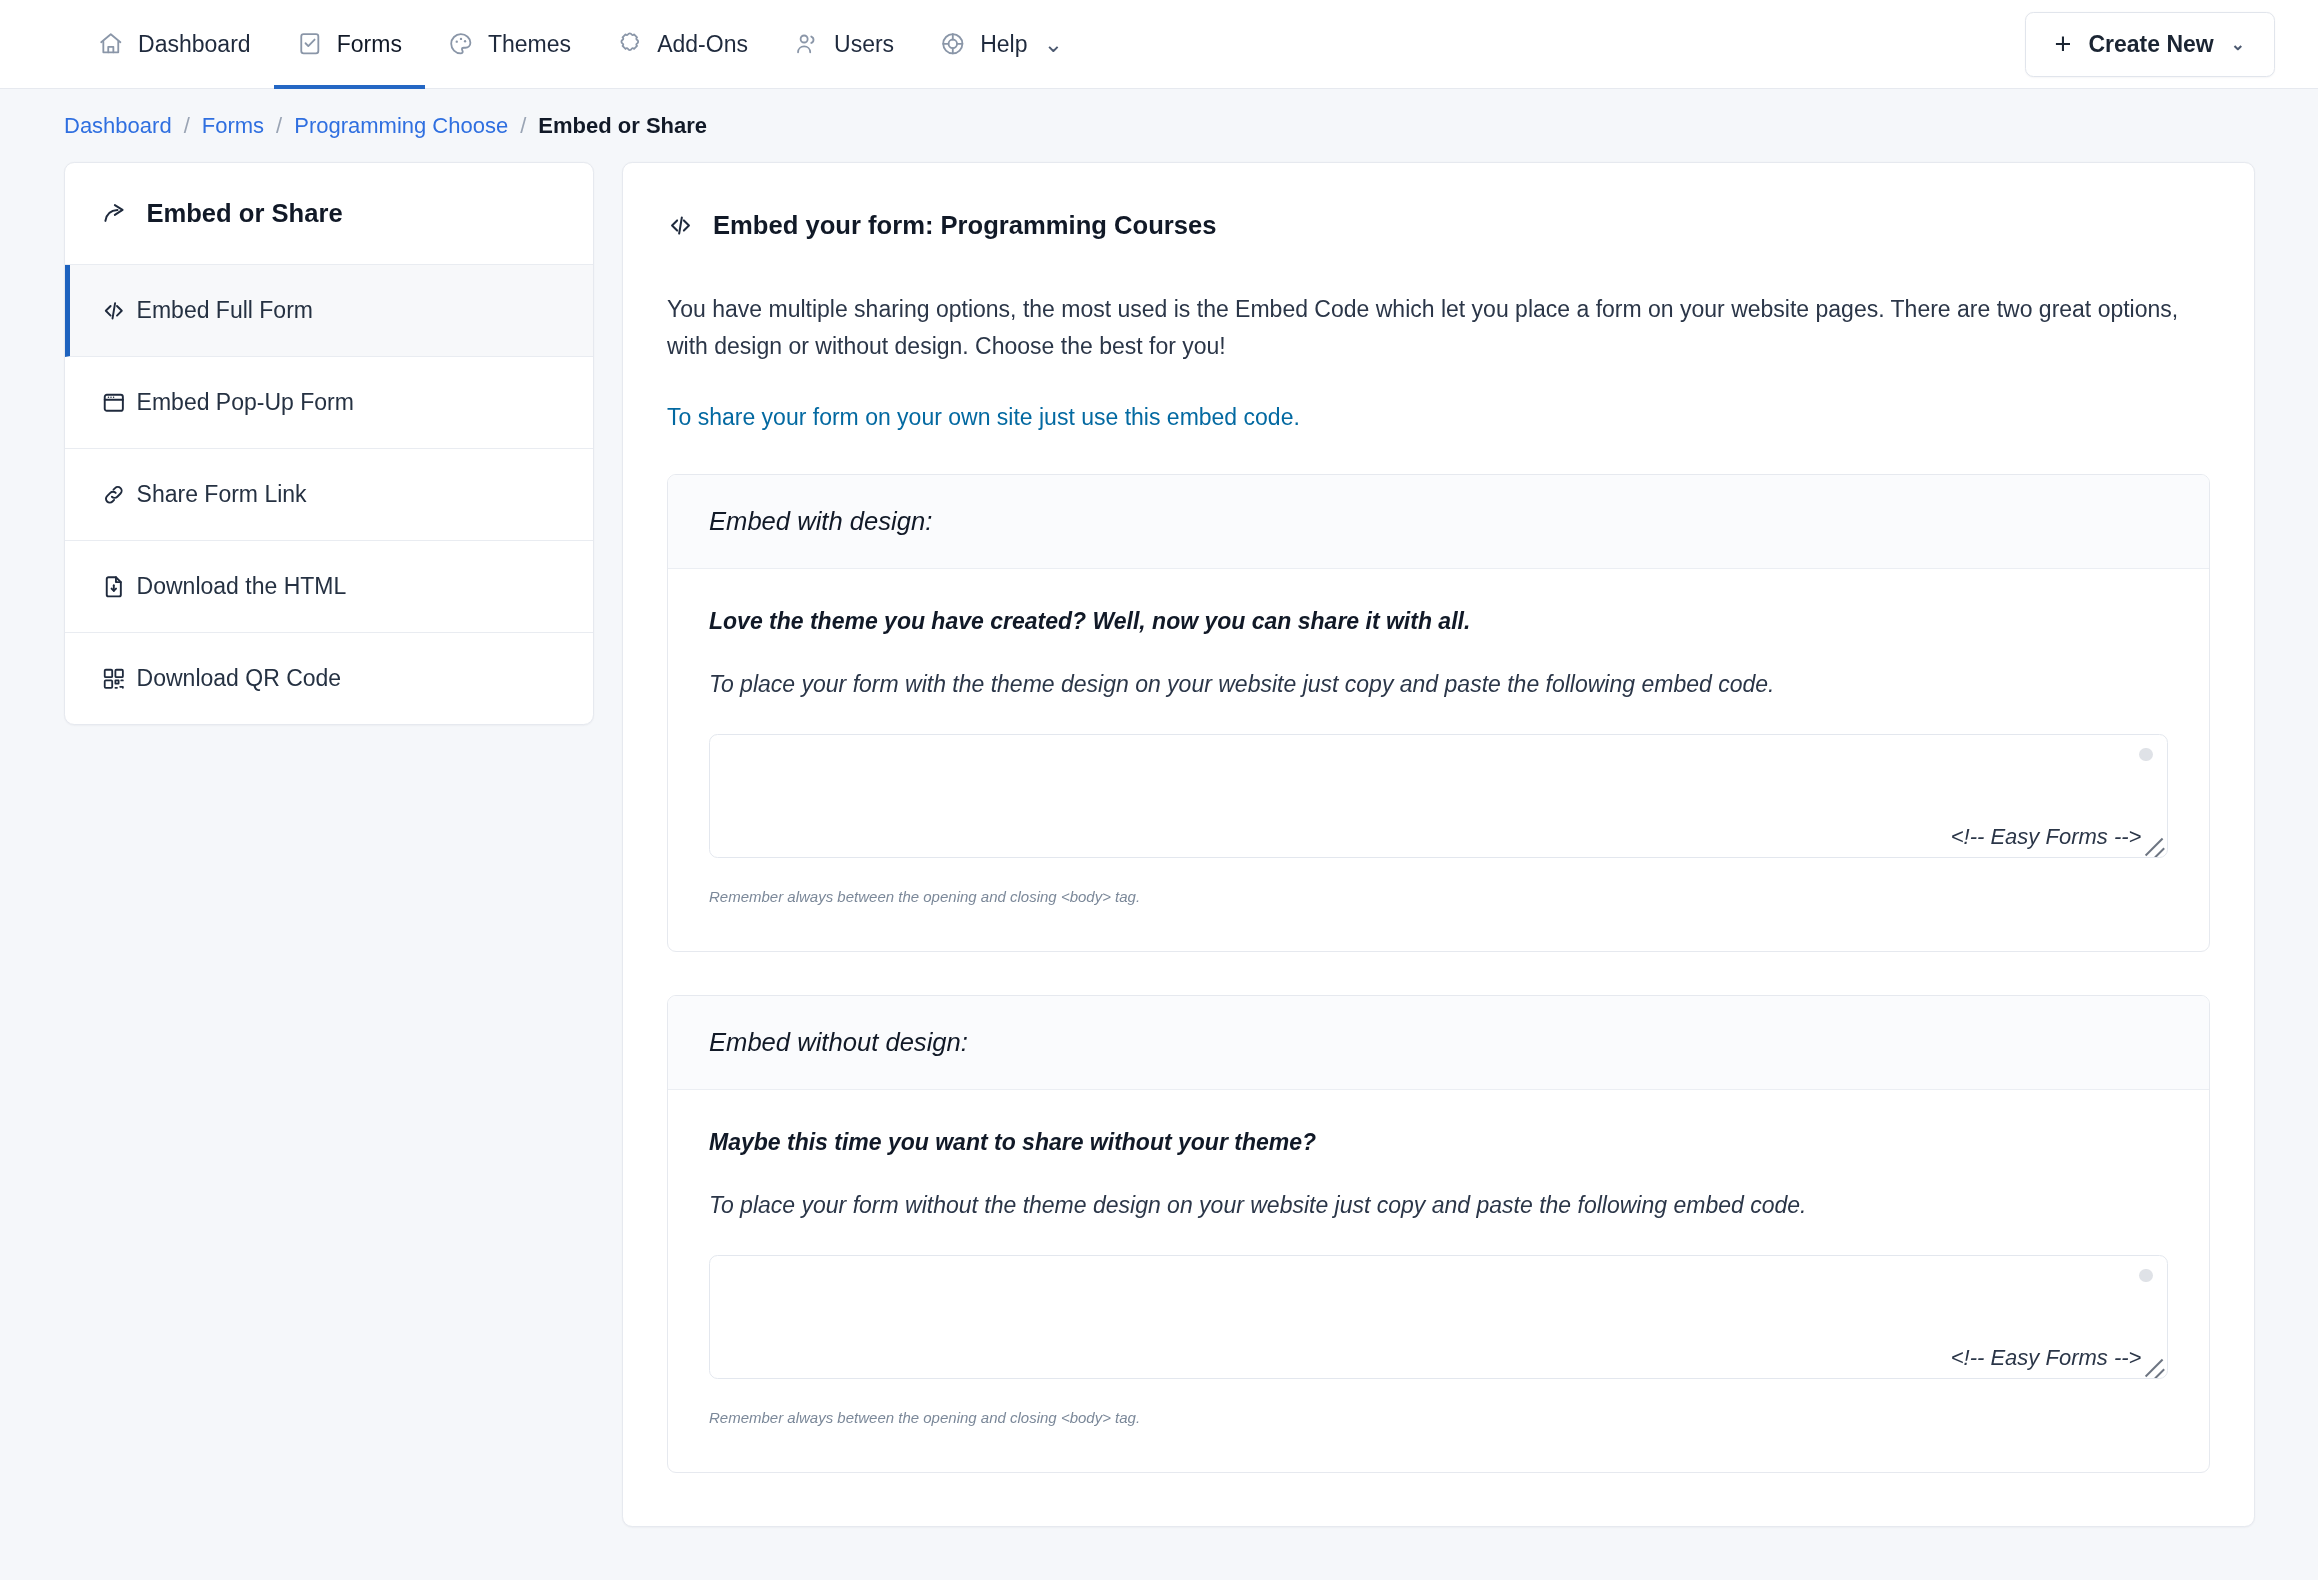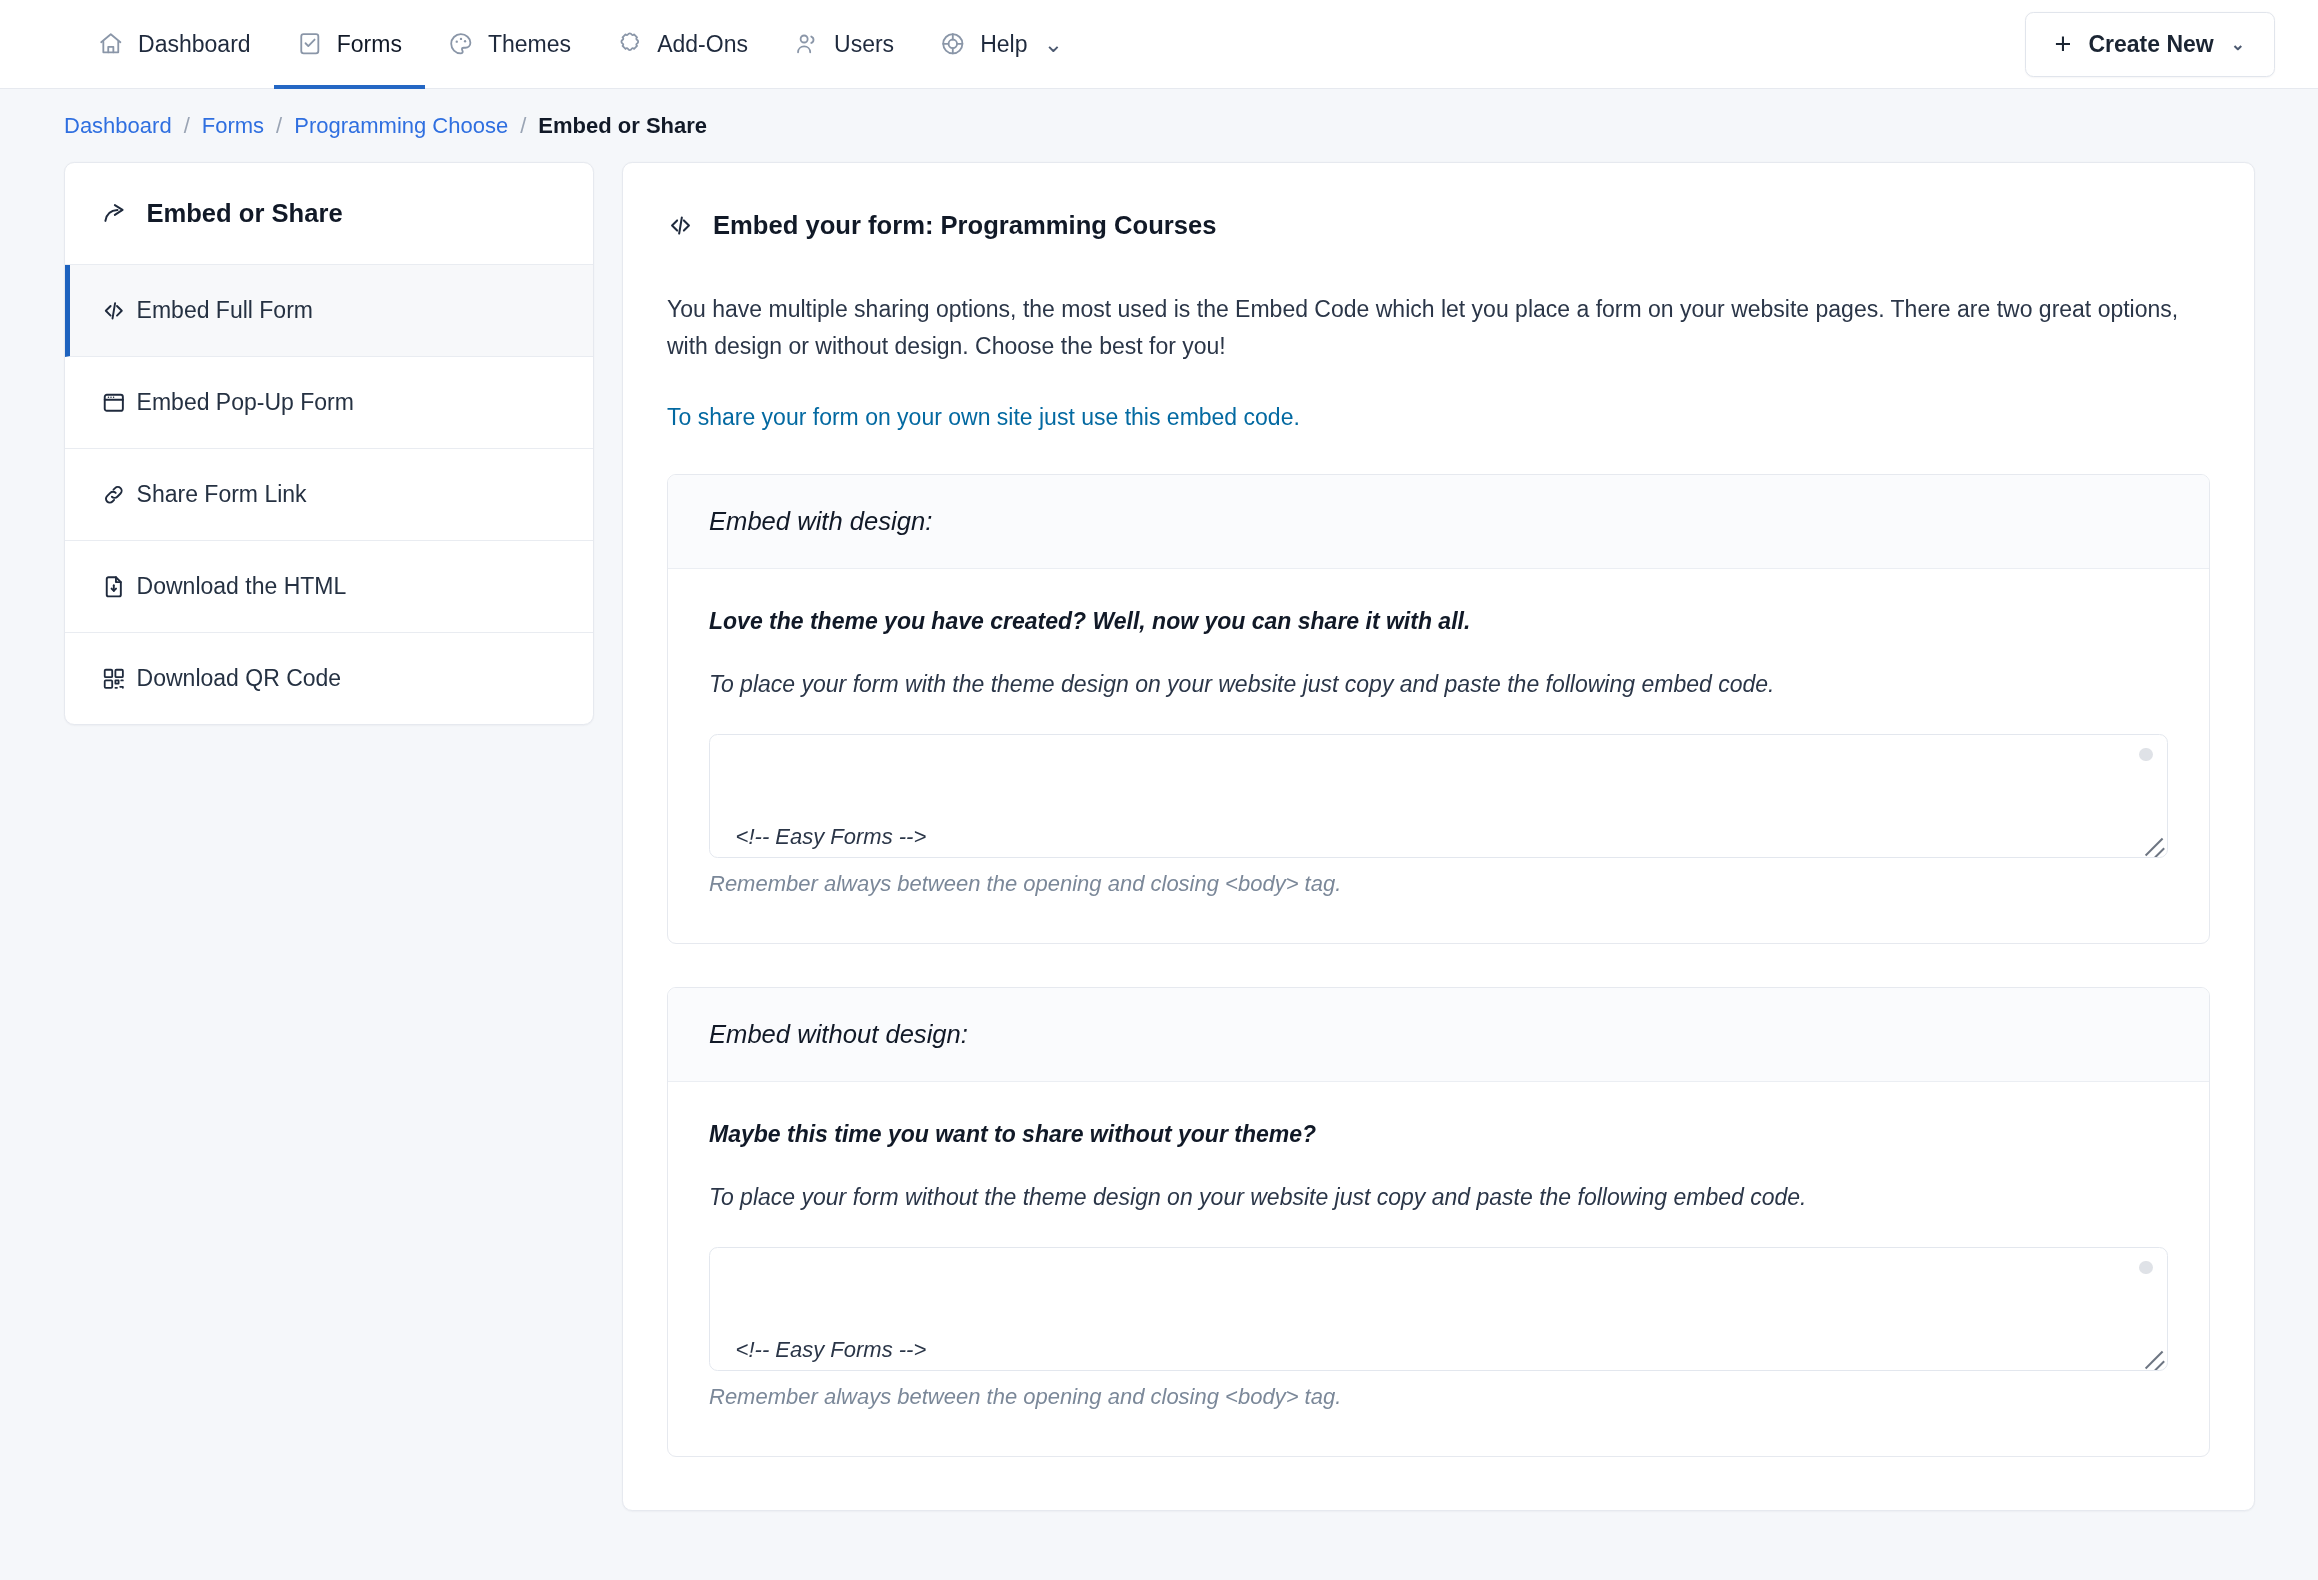--- a/index.html
+++ b/index.html
@@ -194,21 +194,21 @@
     font-family: "Liberation Sans", sans-serif;
     font-size: 22px;
     line-height: 1.48;
     color: #2b3648;
     overflow: hidden;
     white-space: pre;
     resize: none;
     display: block;
     position: relative;
   }
-  .code-line { white-space: pre; }
+  .code-line { white-space: pre; text-align: right; }
   .scroll-dot {
     position: absolute;
     top: 13.6px; right: 15.3px;
     width: 13.6px; height: 13.6px;
     border-radius: 50%;
     background: #dfe2e7;
   }
   .resize-grip {
     position: absolute;
     bottom: 0.9px; right: 0.9px;
@@ -221,22 +221,22 @@
     position: absolute;
     background: #6d7582;
     height: 1.7px;
     transform: rotate(-45deg);
     transform-origin: center;
   }
   .resize-grip::before { width: 24px; right: 0.9px; bottom: 9.4px; }
   .resize-grip::after  { width: 12.8px; right: 0.9px; bottom: 3.4px; }
 
   .code-note {
-    margin-top: 13px;
-    font-size: 22px;
+    margin-top: 30px;
+    font-size: 15px;
     color: #7b8899;
   }
 </style>
 </head>
 <body>
 
 <div class="topnav">
   <div class="nav-items">
 
     <div class="nav-item">

